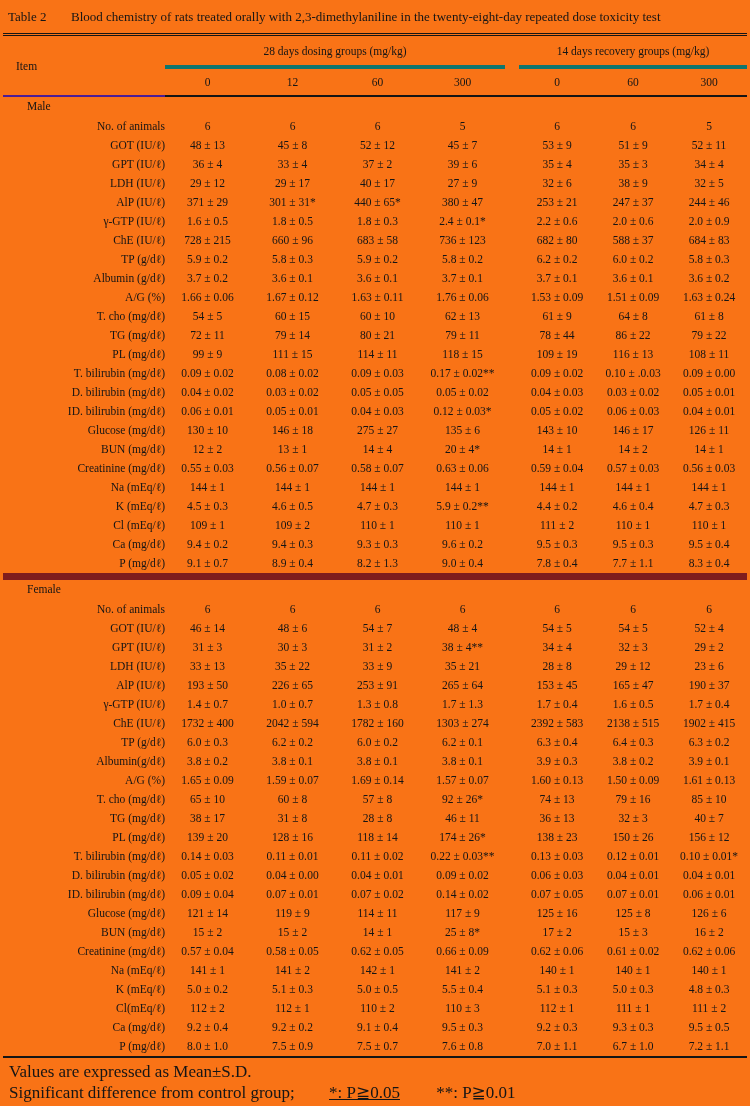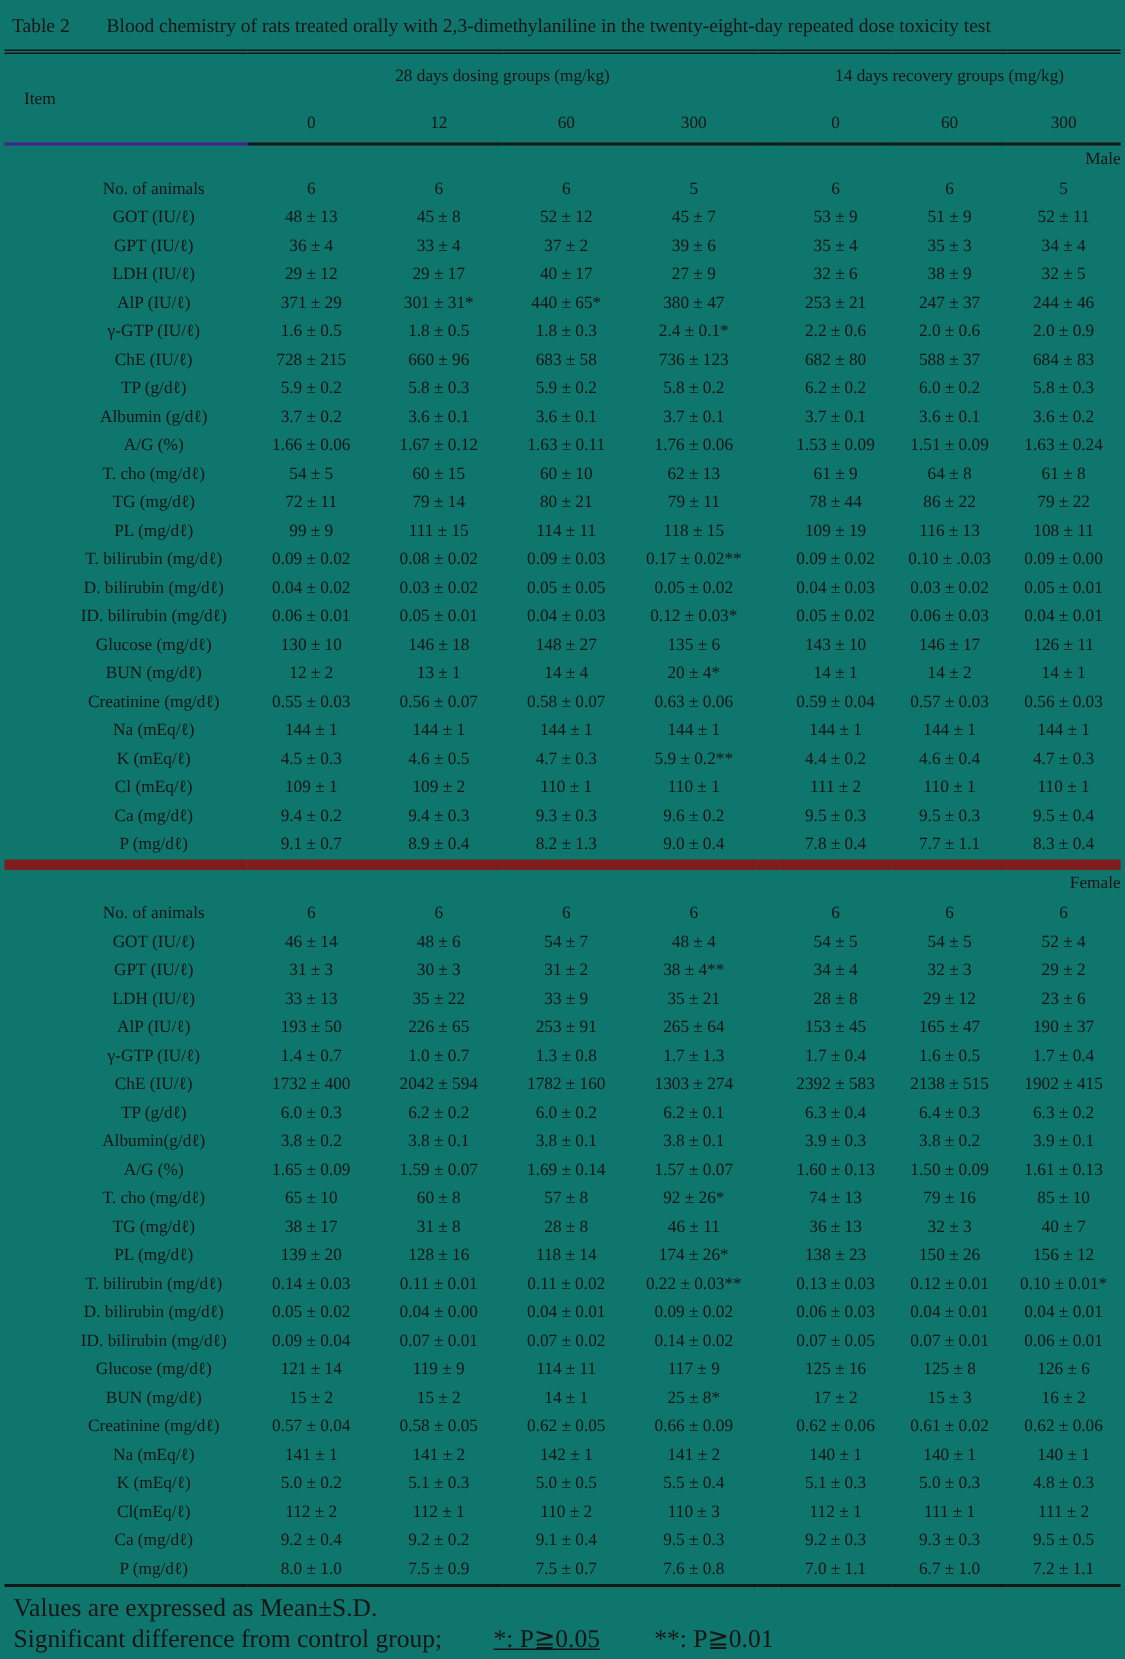--- a/index.html
+++ b/index.html
@@ -1,19 +1,19 @@
 <!DOCTYPE html>
 <html><head>
 <meta charset="utf-8">
 <style>
   html,body { margin:0; padding:0; background:#ffffff; }
   .page {
     position:relative;
     width:750px; height:1106px;
-    background:#0f766e;
+    background:#f97316;
     color:#151515;
     font-family:"Liberation Serif","DejaVu Serif",serif;
     box-sizing:border-box;
     padding:6px 3px 0 3px;
     overflow:hidden;
   }
   
   .caption { display:flex; padding:2px 5px 8px 5px; font-size:13px; line-height:17px; }
   .caption .num { flex:none; width:63px; }
   .caption .text { width:634px; }
@@ -32,22 +32,22 @@
   col.c-gap  { width:14px; }
   col.c-rec  { width:76px; }
 
   th { font-weight:normal; padding:0; }
   .item-th { text-align:left; padding-left:13px; vertical-align:middle; border-bottom:2px solid #4c1d95; }
   .group-th { height:29px; text-align:center; vertical-align:middle; border-bottom:4px solid #0f766e; }
   .spacer-th { border-bottom:2px solid #151515; }
   .dose-row th { height:26px; text-align:center; vertical-align:middle; border-bottom:2px solid #151515; }
 
   tbody td { height:19px; padding:0; text-align:center; vertical-align:middle; line-height:1; }
-  td.item-cell { text-align:center; padding-left:37px; }
-  tr.section-row td { text-align:right; padding-left:24px; height:20px; }
+  td.item-cell { text-align:right; padding-left:37px; }
+  tr.section-row td { text-align:left; padding-left:24px; height:20px; }
   tr.section-start td { border-top:7px solid #7f1d1d; }
 
   
   .footnotes { padding:7px 6px 0 6px; font-size:17px; line-height:14px; }
   .fn-line2 { margin-top:7px; }
   .sig1 { margin-left:30px;text-decoration:underline; }
   .sig2 { margin-left:32px; }
 </style>
 </head>
 <body>
@@ -265,21 +265,21 @@
           <td class="value-cell">0.12 ± 0.03*</td>
           <td></td>
           <td class="value-cell">0.05 ± 0.02</td>
           <td class="value-cell">0.06 ± 0.03</td>
           <td class="value-cell">0.04 ± 0.01</td>
         </tr>
         <tr>
           <td class="item-cell">Glucose (mg/dℓ)</td>
           <td class="value-cell">130 ± 10</td>
           <td class="value-cell">146 ± 18</td>
-          <td class="value-cell">148 ± 27</td>
+          <td class="value-cell">275 ± 27</td>
           <td class="value-cell">135 ± 6</td>
           <td></td>
           <td class="value-cell">143 ± 10</td>
           <td class="value-cell">146 ± 17</td>
           <td class="value-cell">126 ± 11</td>
         </tr>
         <tr>
           <td class="item-cell">BUN (mg/dℓ)</td>
           <td class="value-cell">12 ± 2</td>
           <td class="value-cell">13 ± 1</td>

